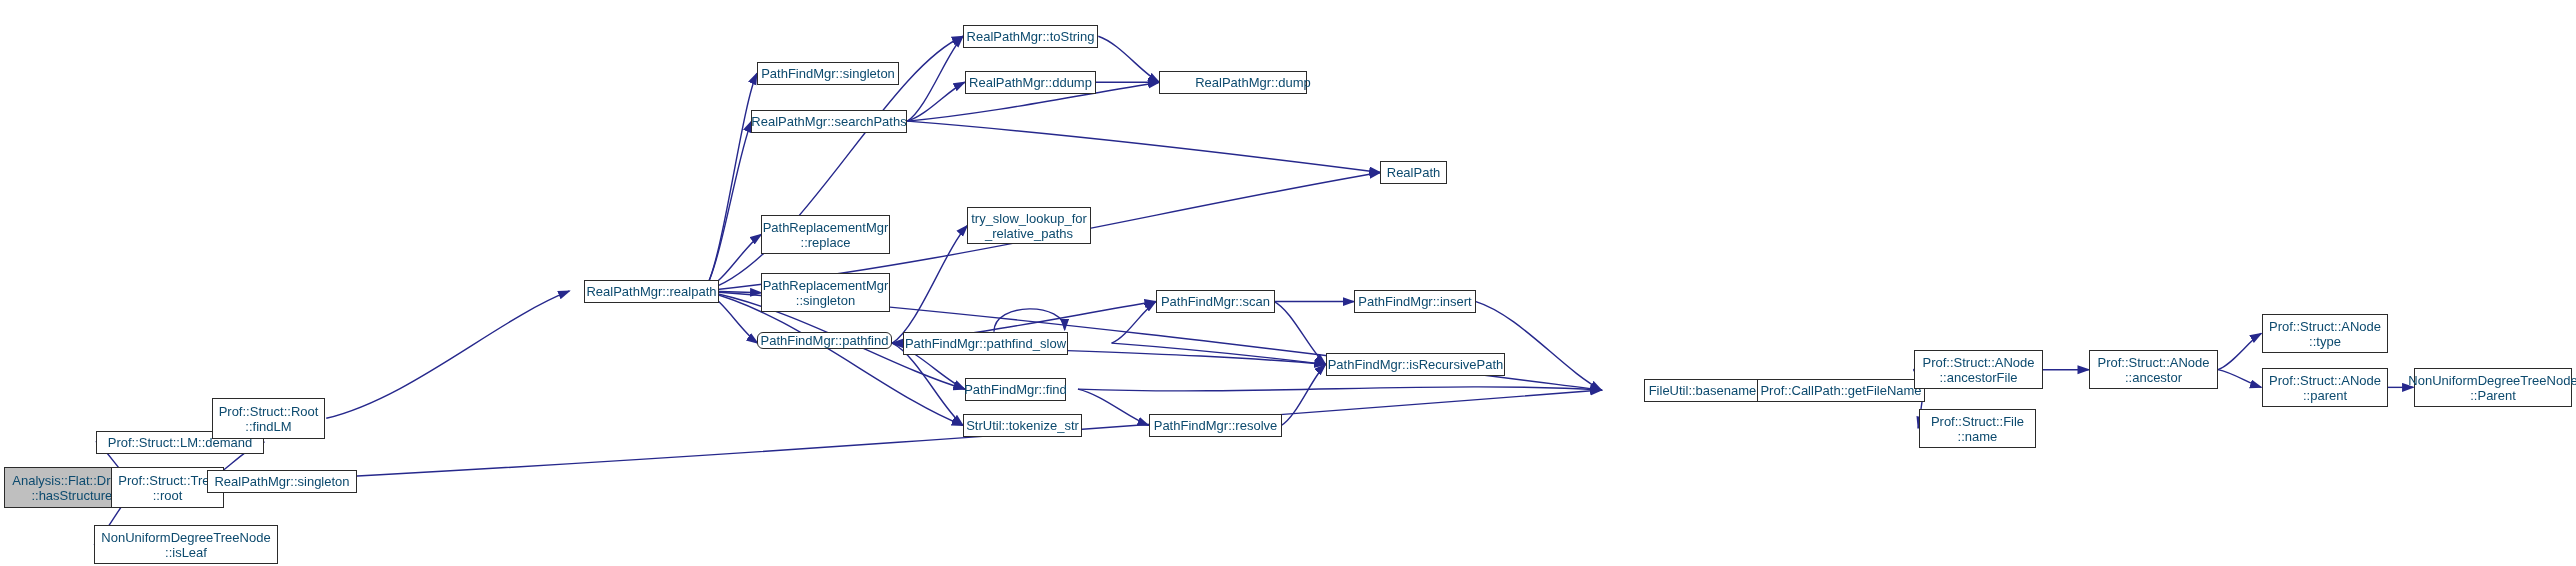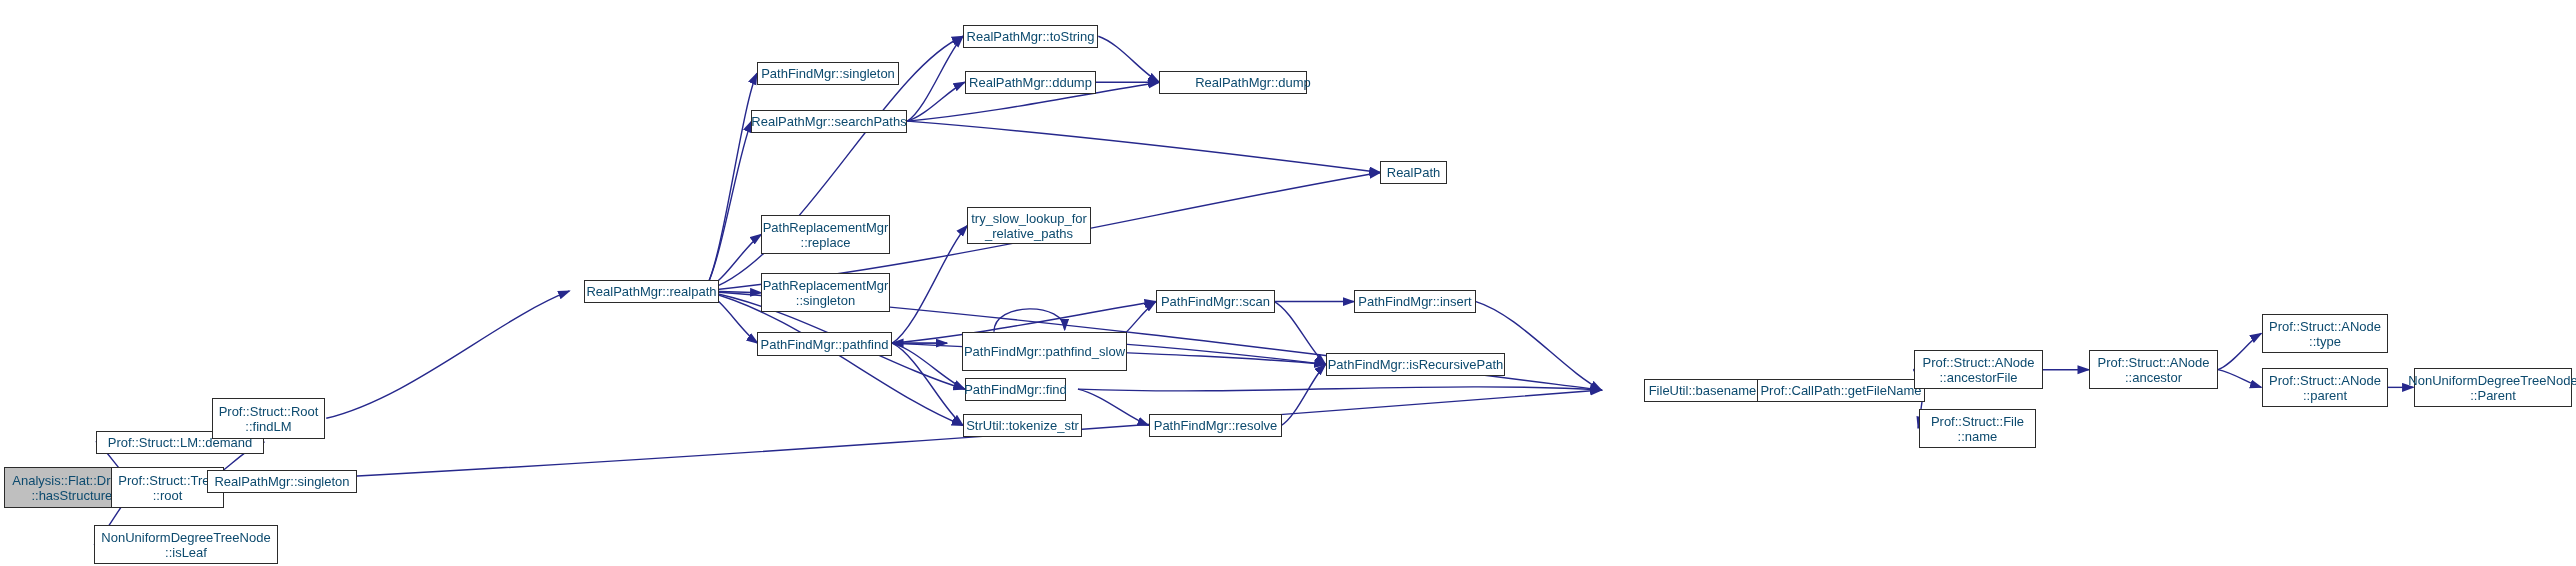--- a/index.html
+++ b/index.html
@@ -115,22 +115,22 @@
       <div class="node" style="left: 963px; top: 25px; width: 135px; height: 23px;"><span class="lbl">RealPathMgr::toString</span></div>
       <div class="node" style="left: 965px; top: 71px; width: 131px; height: 23px;"><span class="lbl">RealPathMgr::ddump</span></div>
       <div class="node" style="left: 1159px; top: 71px; width: 148px; height: 23px; padding-left: 40px;"><span class="lbl">RealPathMgr::dump</span></div>
       <div class="node" style="left: 1380px; top: 161px; width: 67px; height: 23px;"><span class="lbl">RealPath</span></div>
       <div class="node" style="left: 761px; top: 215px; width: 129px; height: 39px;"><span class="lbl">PathReplacementMgr
 ::replace</span></div>
       <div class="node" style="left: 761px; top: 273px; width: 129px; height: 39px;"><span class="lbl">PathReplacementMgr
 ::singleton</span></div>
       <div class="node" style="left: 967px; top: 207px; width: 124px; height: 37px;"><span class="lbl">try_slow_lookup_for
 _relative_paths</span></div>
-      <div class="node" style="left: 757px; top: 332px; width: 135px; height: 24px;"><span class="lbl">PathFindMgr::pathfind</span></div>
-      <div class="node" style="left: 962px; top: 332px; width: 165px; height: 39px;"><span class="lbl">PathFindMgr::pathfind_slow</span></div>
+      <div class="node" style="left: 757px; top: 332px; width: 135px; height: 17px; border-radius: 6px;"><span class="lbl">PathFindMgr::pathfind</span></div>
+      <div class="node" style="left: 903px; top: 332px; width: 165px; height: 23px;"><span class="lbl">PathFindMgr::pathfind_slow</span></div>
       <div class="node" style="left: 1156px; top: 290px; width: 119px; height: 23px;"><span class="lbl">PathFindMgr::scan</span></div>
       <div class="node" style="left: 1354px; top: 290px; width: 122px; height: 23px;"><span class="lbl">PathFindMgr::insert</span></div>
       <div class="node" style="left: 1326px; top: 353px; width: 179px; height: 23px;"><span class="lbl">PathFindMgr::isRecursivePath</span></div>
       <div class="node" style="left: 965px; top: 378px; width: 101px; height: 23px;"><span class="lbl">PathFindMgr::find</span></div>
       <div class="node" style="left: 963px; top: 414px; width: 119px; height: 23px;"><span class="lbl">StrUtil::tokenize_str</span></div>
       <div class="node" style="left: 1149px; top: 414px; width: 133px; height: 23px;"><span class="lbl">PathFindMgr::resolve</span></div>
       <div class="node" style="left: 1602px; top: 379px; width: 117px; height: 23px; margin-left: 42px;"><span class="lbl">FileUtil::basename</span></div>
       <div class="node" style="left: 1757px; top: 379px; width: 168px; height: 23px;"><span class="lbl">Prof::CallPath::getFileName</span></div>
       <div class="node" style="left: 1914px; top: 350px; width: 129px; height: 39px;"><span class="lbl">Prof::Struct::ANode
 ::ancestorFile</span></div>

